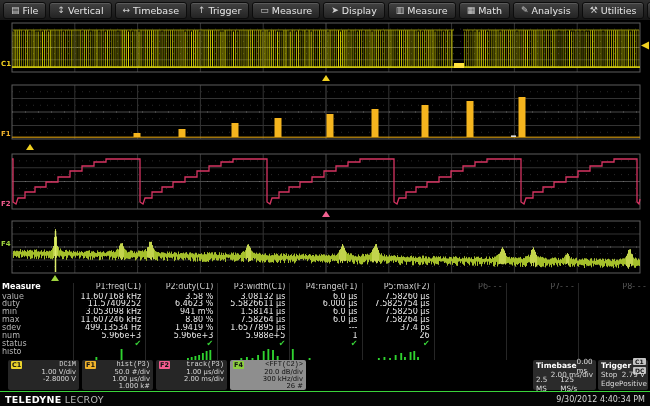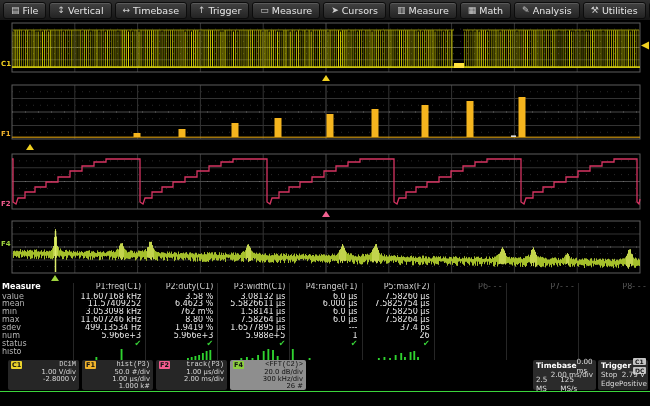--- a/index.html
+++ b/index.html
@@ -82,21 +82,21 @@
       <div class="mbtn">
         <span class="mi">↑</span>
         <span>Trigger</span>
       </div>
       <div class="mbtn">
         <span class="mi">▭</span>
         <span>Measure</span>
       </div>
       <div class="mbtn">
         <span class="mi">➤</span>
-        <span>Cursors</span>
+        <span>Display</span>
       </div>
       <div class="mbtn">
         <span class="mi">▥</span>
         <span>Measure</span>
       </div>
       <div class="mbtn">
         <span class="mi">▦</span>
         <span>Math</span>
       </div>
       <div class="mbtn">
@@ -1163,34 +1163,34 @@
         <div class="m-cell ">11.607168 kHz</div>
         <div class="m-cell ">3.58 %</div>
         <div class="m-cell ">3.08132 µs</div>
         <div class="m-cell ">6.0 µs</div>
         <div class="m-cell ">7.58260 µs</div>
         <div class="m-cell "></div>
         <div class="m-cell "></div>
         <div class="m-cell "></div>
       </div>
       <div class="m-row t">
-        <div class="m-cell lbl">mean</div>
+        <div class="m-cell lbl">duty</div>
         <div class="m-cell ">11.57409252 kHz</div>
         <div class="m-cell ">6.4623 %</div>
         <div class="m-cell ">5.5826611 µs</div>
         <div class="m-cell ">6.000 µs</div>
         <div class="m-cell ">7.5825754 µs</div>
         <div class="m-cell "></div>
         <div class="m-cell "></div>
         <div class="m-cell "></div>
       </div>
       <div class="m-row t">
         <div class="m-cell lbl">min</div>
         <div class="m-cell ">3.053098 kHz</div>
-        <div class="m-cell ">762 m%</div>
+        <div class="m-cell ">941 m%</div>
         <div class="m-cell ">1.58141 µs</div>
         <div class="m-cell ">6.0 µs</div>
         <div class="m-cell ">7.58250 µs</div>
         <div class="m-cell "></div>
         <div class="m-cell "></div>
         <div class="m-cell "></div>
       </div>
       <div class="m-row t">
         <div class="m-cell lbl">max</div>
         <div class="m-cell ">11.607246 kHz</div>
@@ -1358,13 +1358,17 @@
         <span>2.79 V</span>
         </div>
       <div class="tb-r">
           <span>Edge</span>
         <span>Positive</span>
         </div>
     </div>
   </div>
 
   <div class="greenline"></div>
+  <div class="footer">
+    <span class="brand"><b>TELEDYNE</b> <span>LECROY</span></span>
+    <span class="datetime">9/30/2012 4:40:34 PM</span>
+  </div>
 </div>
 
 </body></html>

